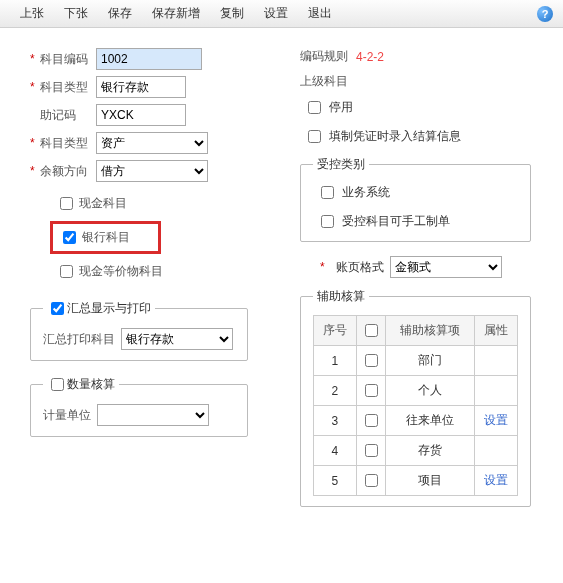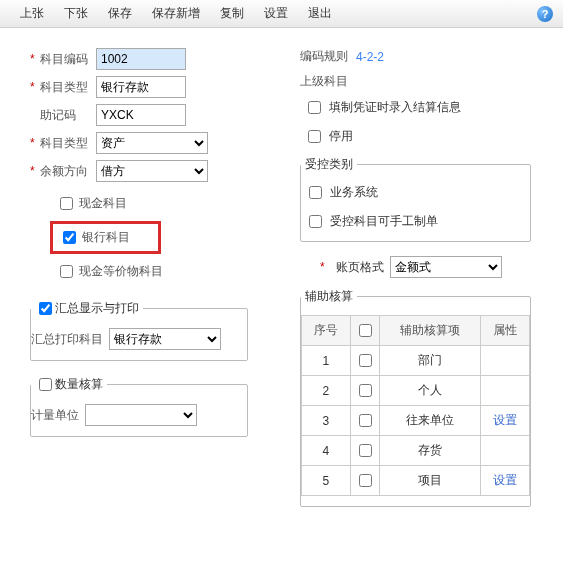--- a/index.html
+++ b/index.html
@@ -22,26 +22,26 @@
   font-size: 11px; font-weight: bold;
 }
 
 .content { display: flex; padding: 20px 20px 30px 30px; gap: 40px; }
 .left { flex: 0 0 230px; }
 .right { flex: 1; }
 
 .field-row { display: flex; align-items: center; margin-bottom: 6px; }
 .req { color: #c00; margin-right: 2px; width: 8px; display: inline-block; }
 .label { width: 56px; color: #555; }
-.val-text { color: #3b82f6; }
+.val-text { color: #ef4444; }
 
 input[type=text] {
   border: 1px solid #aaa; height: 22px; padding: 0 4px; font-size: 12px;
 }
-.code-input { width: 90px; background: #d6e8fb; }
+.code-input { width: 106px; background: #d6e8fb; }
 .name-input, .mnemonic-input { width: 90px; }
 select {
   border: 1px solid #aaa; height: 22px; font-size: 12px; background: #fff;
 }
 .sel-w { width: 112px; }
 
 .check-list { margin: 12px 0 18px 26px; }
 .check-item { display: flex; align-items: center; margin-bottom: 8px; color: #555; }
 .check-item input { margin-right: 6px; }
 
@@ -49,21 +49,21 @@
   border: 3px solid #d92b2b;
   padding: 4px 28px 4px 6px;
   display: inline-flex;
   align-items: center;
   margin-left: -6px;
 }
 
 fieldset {
   border: 1px solid #bbb;
   border-radius: 2px;
-  padding: 10px 0;
+  padding: 10px 12px;
   margin: 0 12px 14px 0;
 }
 legend { padding: 0 4px; color: #333; display: flex; align-items: center; }
 legend input { margin-right: 3px; }
 
 .summary-row { display: flex; align-items: center; }
 .summary-label { color: #555; margin-right: 6px; }
 
 .unit-row { display: flex; align-items: center; justify-content: flex-start; }
 .unit-label { color: #555; margin-right: 6px; }
@@ -171,25 +171,25 @@
 
     <div class="field-row">
       <span class="label">编码规则</span>
       <span class="val-text">4-2-2</span>
     </div>
     <div class="field-row">
       <span class="label">上级科目</span>
     </div>
     <div class="chk-row">
       <input type="checkbox" style="">
-      <span>填制凭证时录入结算信息</span>
+      <span>停用</span>
     </div>
     <div class="chk-row">
       <input type="checkbox" style="">
-      <span>停用</span>
+      <span>填制凭证时录入结算信息</span>
     </div>
 
     <fieldset>
       <legend>受控类别</legend>
       <div class="chk-row">
         <input type="checkbox" style="">
         <span>业务系统</span>
       </div>
       <div class="chk-row" style="margin-bottom:0">
         <input type="checkbox" style="">

